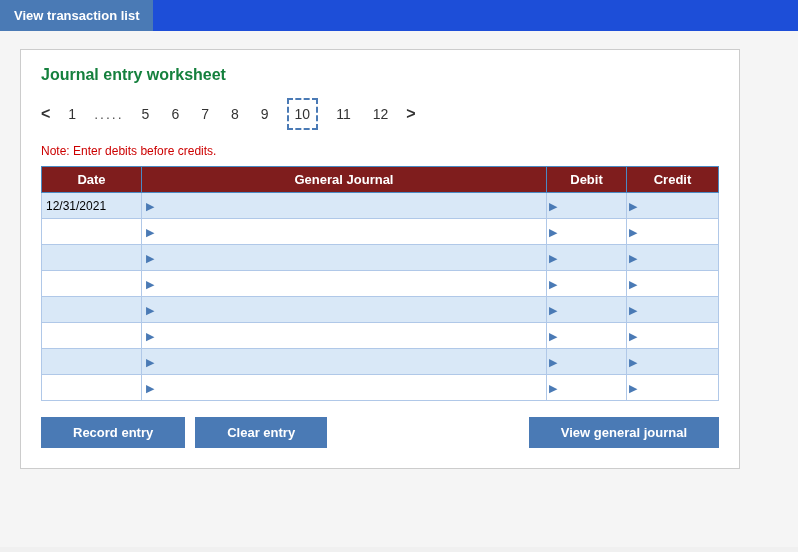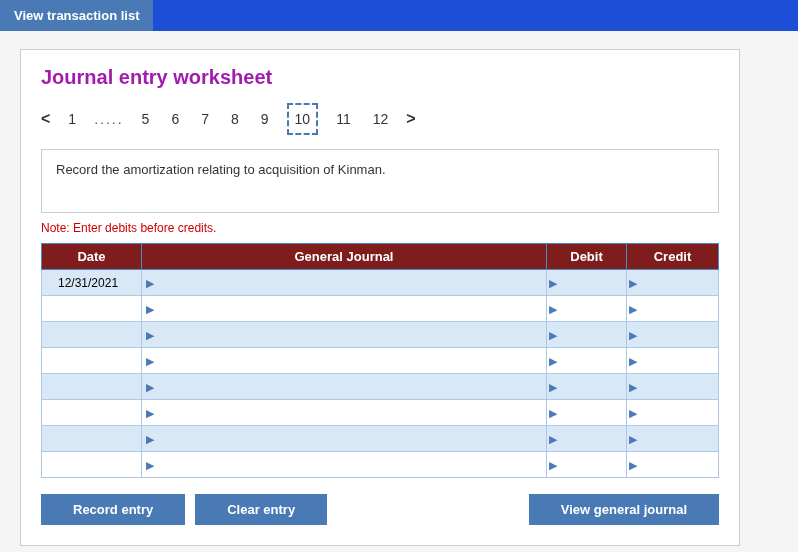--- a/index.html
+++ b/index.html
@@ -33,23 +33,23 @@
     }
 
     .worksheet-box {
       background: #fff;
       border: 1px solid #ccc;
       padding: 16px 20px 20px 20px;
       max-width: 720px;
     }
 
     .worksheet-title {
-      font-size: 20px;
-      font-weight: bold;
-      color: #a21caf;
+      font-size: 16px;
+      font-weight: bold;
+      color: #15803d;
       margin-bottom: 14px;
     }
 
     .pagination {
       display: flex;
       align-items: center;
       gap: 14px;
       margin-bottom: 14px;
       font-size: 14px;
     }
@@ -108,21 +108,21 @@
     .journal-table thead tr th.gj-col { }
     .journal-table thead tr th.debit-col { width: 80px; }
     .journal-table thead tr th.credit-col { width: 92px; }
 
     .journal-table tbody tr td {
       border: 1px solid #b0c8e8;
       padding: 0;
       height: 26px;
     }
     .journal-table tbody tr td.date-cell {
-      padding-left: 12px;
+      padding-left: 0;
       font-size: 12px;
       color: #333;
     }
     .journal-table tbody tr td.gj-cell {
       padding-left: 2px;
     }
     .journal-table tbody tr td .arrow-indicator {
       color: #4a7ab5;
       font-size: 11px;
       padding-left: 2px;
@@ -174,23 +174,20 @@
       <span class="page-num">6</span>
       <span class="page-num">7</span>
       <span class="page-num">8</span>
       <span class="page-num">9</span>
       <span class="page-num active">10</span>
       <span class="page-num">11</span>
       <span class="page-num">12</span>
       <span class="arrow">&gt;</span>
     </div>
 
-    <div class="instruction-box">
-      <span>Record the amortization relating to acquisition of Kinman.</span>
-    </div>
 
     <div class="note-text">Note: Enter debits before credits.</div>
 
     <table class="journal-table">
       <thead>
         <tr>
           <th class="date-col">Date</th>
           <th class="gj-col">General Journal</th>
           <th class="debit-col">Debit</th>
           <th class="credit-col">Credit</th>

